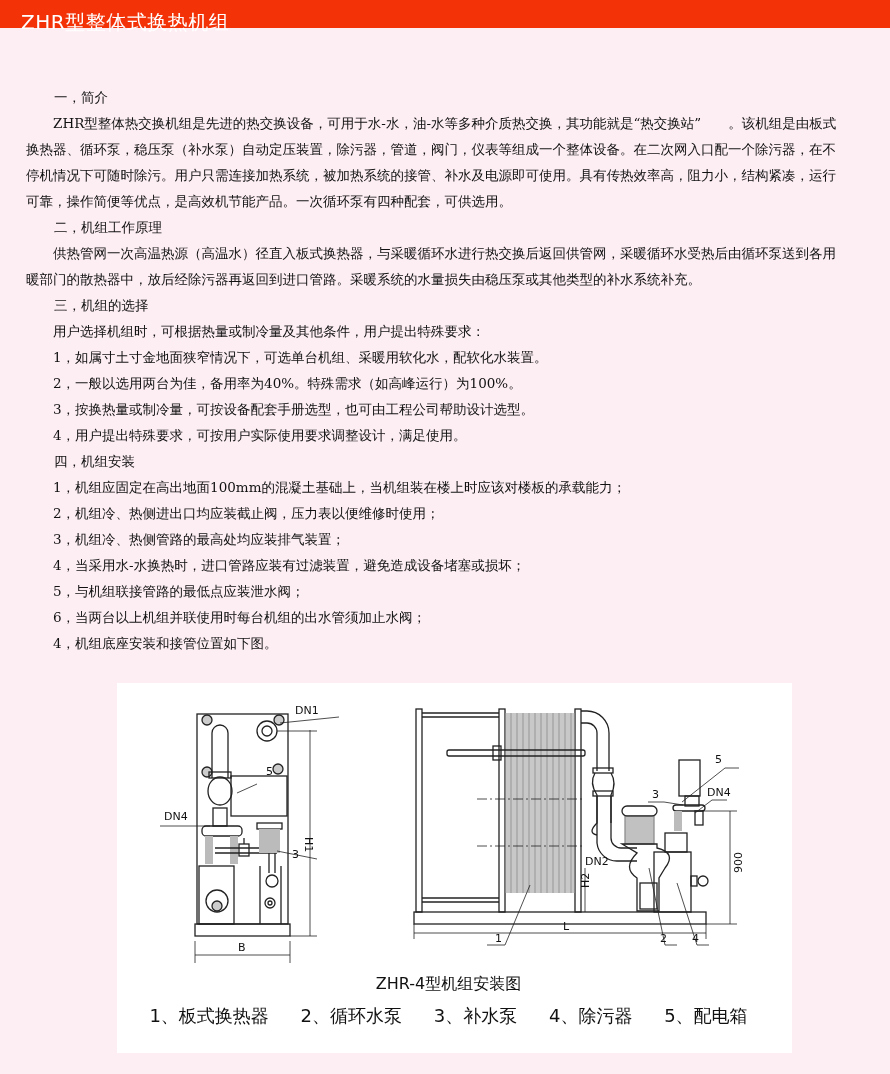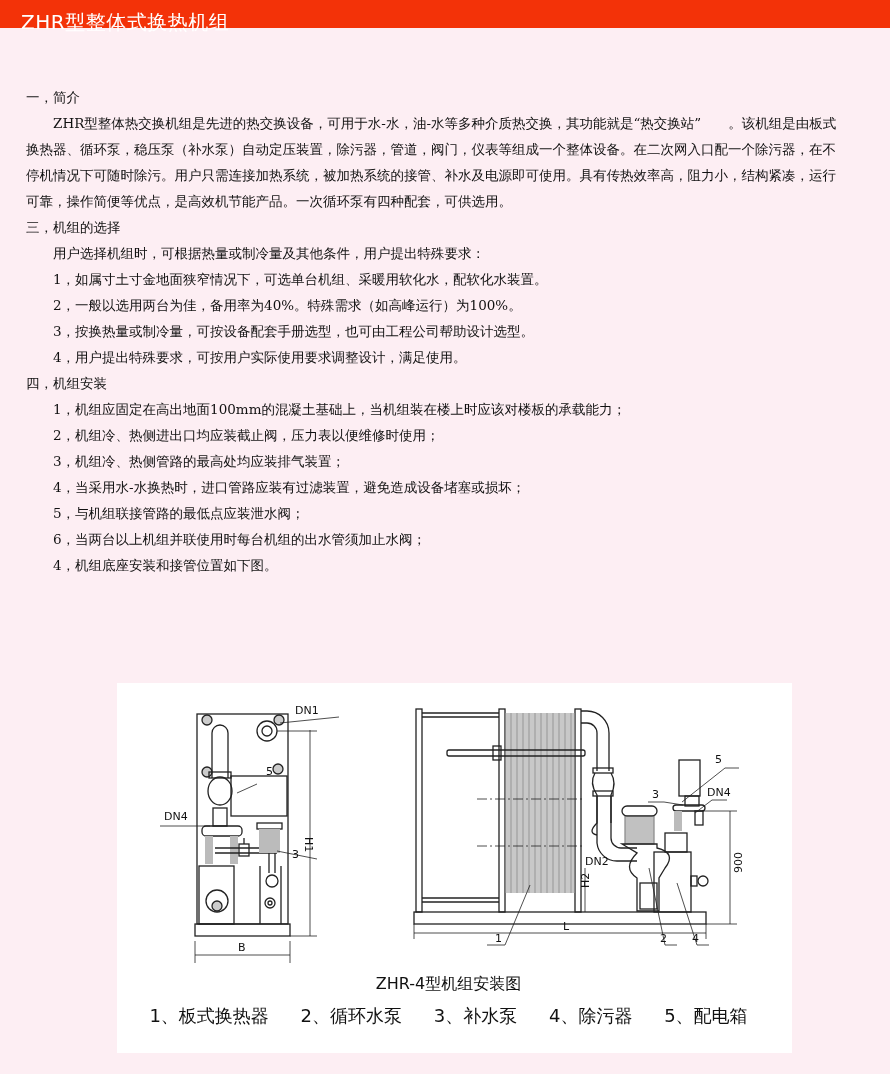--- a/index.html
+++ b/index.html
@@ -16,21 +16,21 @@
   }
   .header-title {
     position: absolute; left: 21px; top: 8px;
     font-family: "DejaVu Sans", "Liberation Sans", sans-serif;
     font-size: 20px; color: #fff; letter-spacing: 0.5px; line-height: 28px;
   }
   .content {
     position: absolute; left: 26px; top: 84px; width: 820px;
     font-size: 13.5px; line-height: 26px;
   }
-  .section-title { display: block; }
+  .section-title { display: block; margin-left: 28px; }
   .para { text-indent: 27px; }
   .item { padding-left: 27px; }
   .figure {
     position: absolute; left: 117px; top: 683px; width: 675px; height: 370px;
     background: #ffffff;
   }
   .figure svg { position: absolute; left: 0; top: 0; }
   .fig-caption {
     position: absolute; left: 0; width: 663px; text-align: center;
     font-family: "DejaVu Sans", "Liberation Sans", sans-serif; color: #111;
@@ -47,20 +47,24 @@
   <div class="header-title">ZHR型整体式换热机组</div>
 </div>
 
 <div class="content">
 
   <div>
     <div class="section-title">一，简介</div>
     <p class="para">ZHR型整体热交换机组是先进的热交换设备，可用于水-水，油-水等多种介质热交换，其功能就是“热交换站”　　。该机组是由板式换热器、循环泵，稳压泵（补水泵）自动定压装置，除污器，管道，阀门，仪表等组成一个整体设备。在二次网入口配一个除污器，在不停机情况下可随时除污。用户只需连接加热系统，被加热系统的接管、补水及电源即可使用。具有传热效率高，阻力小，结构紧凑，运行可靠，操作简便等优点，是高效机节能产品。一次循环泵有四种配套，可供选用。</p>
   </div>
 
+  <div>
+    <div class="section-title">二，机组工作原理</div>
+    <p class="para">供热管网一次高温热源（高温水）径直入板式换热器，与采暖循环水进行热交换后返回供管网，采暖循环水受热后由循环泵送到各用暖部门的散热器中，放后经除污器再返回到进口管路。采暖系统的水量损失由稳压泵或其他类型的补水系统补充。</p>
+  </div>
 
   <div>
     <div class="section-title">三，机组的选择</div>
     <p class="para">用户选择机组时，可根据热量或制冷量及其他条件，用户提出特殊要求：</p>
     <div class="item">1，如属寸土寸金地面狭窄情况下，可选单台机组、采暖用软化水，配软化水装置。</div>
     <div class="item">2，一般以选用两台为佳，备用率为40%。特殊需求（如高峰运行）为100%。</div>
     <div class="item">3，按换热量或制冷量，可按设备配套手册选型，也可由工程公司帮助设计选型。</div>
     <div class="item">4，用户提出特殊要求，可按用户实际使用要求调整设计，满足使用。</div>
   </div>
 

